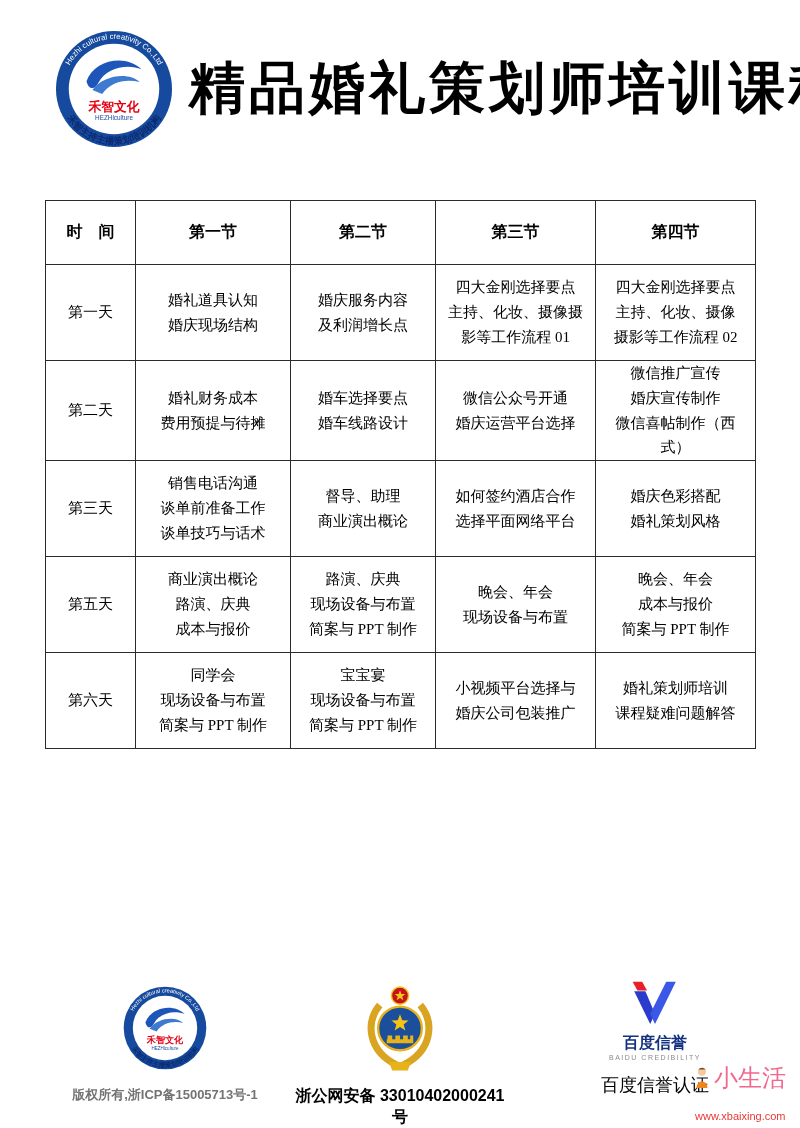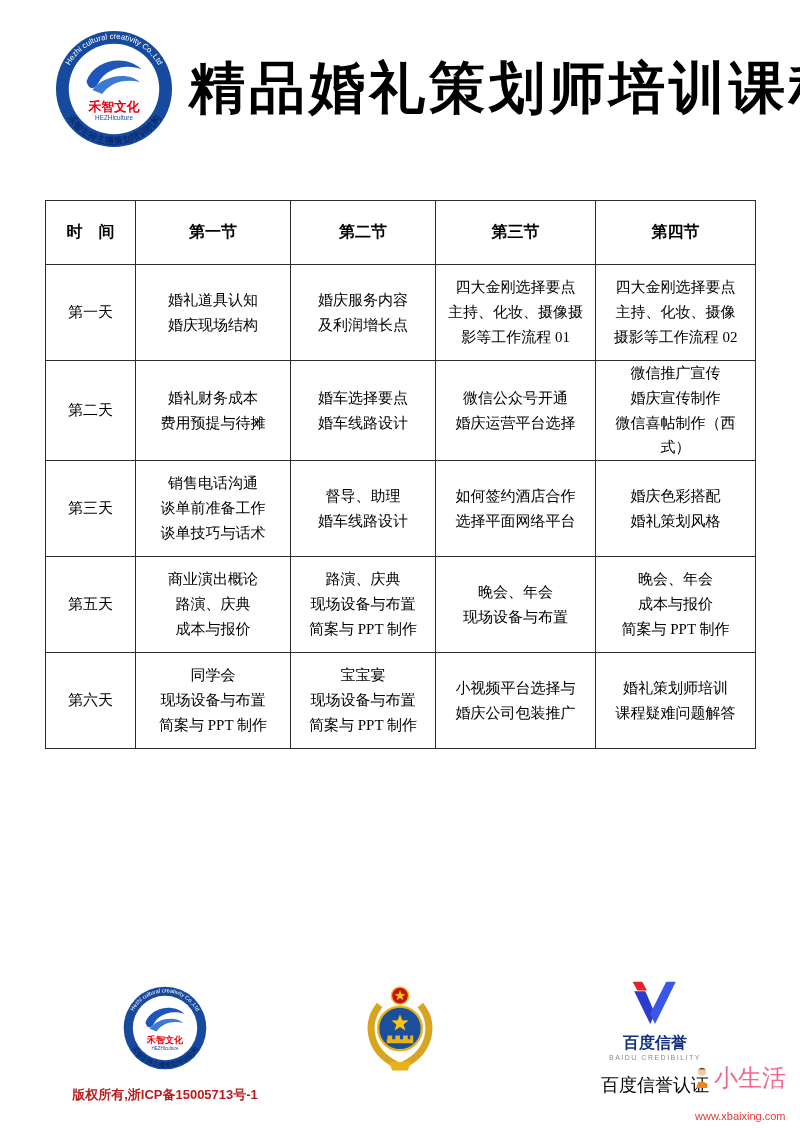--- a/index.html
+++ b/index.html
@@ -35,21 +35,21 @@
   
   .footer-col { position:absolute; top:980px; text-align:center;
     font-family:"Liberation Sans","DejaVu Sans",sans-serif; }
   .footer-left   { left:60px;  width:210px; }
   .footer-center { left:295px; width:210px; }
   .footer-right  { left:555px; width:200px; }
   .icon-area { height:96px; display:flex; align-items:center; justify-content:center; }
   .logo-small { width:84px; height:84px; }
   .police-badge { width:78px; height:90px; }
   .baidu-v { width:48px; height:45px; }
-  .caption { margin-top:10px; font-size:13px; font-weight:bold; color:#b91c1c; }
+  .caption { margin-top:10px; font-size:13px; font-weight:bold; color:#737373; }
   .caption-police { margin-top:10px; font-size:16px; font-weight:bold; color:#000; }
   .baidu-name { margin-top:4px; font-size:16px; font-weight:bold; color:#13317f; }
   .baidu-en { font-size:7px; letter-spacing:1.5px; color:#8a8a8a; }
   .baidu-cert { margin-top:12px; font-size:18px; color:#000; }
 
   
   .watermark { position:absolute; right:14px; bottom:6px; text-align:left;
     font-family:"Liberation Sans","DejaVu Sans",sans-serif; }
   .wm-row { display:flex; align-items:center; gap:3px; }
   .person-icon { width:18px; height:24px; }
@@ -156,21 +156,21 @@
         <td>微信推广宣传
 婚庆宣传制作
 微信喜帖制作（西式）</td>
       </tr>
       <tr>
         <td class="day">第三天</td>
         <td>销售电话沟通
 谈单前准备工作
 谈单技巧与话术</td>
         <td>督导、助理
-婚车线路设计</td>
+商业演出概论</td>
         <td>如何签约酒店合作
 选择平面网络平台</td>
         <td>婚庆色彩搭配
 婚礼策划风格</td>
       </tr>
       <tr>
         <td class="day">第五天</td>
         <td>商业演出概论
 路演、庆典
 成本与报价</td>
@@ -207,20 +207,21 @@
     </div>
     <div class="caption">版权所有,浙ICP备15005713号-1</div>
   </div>
 
   <div class="footer-col footer-center">
     <div class="icon-area">
       <svg class="police-badge">
           <use href="#sym-police"></use>
         </svg>
     </div>
+    <div class="caption-police">浙公网安备 33010402000241号</div>
   </div>
 
   <div class="footer-col footer-right">
     <svg class="baidu-v">
         <use href="#sym-baidu-v"></use>
       </svg>
     <div class="baidu-name">百度信誉</div>
     <div class="baidu-en">BAIDU CREDIBILITY</div>
     <div class="baidu-cert">百度信誉认证</div>
   </div>

